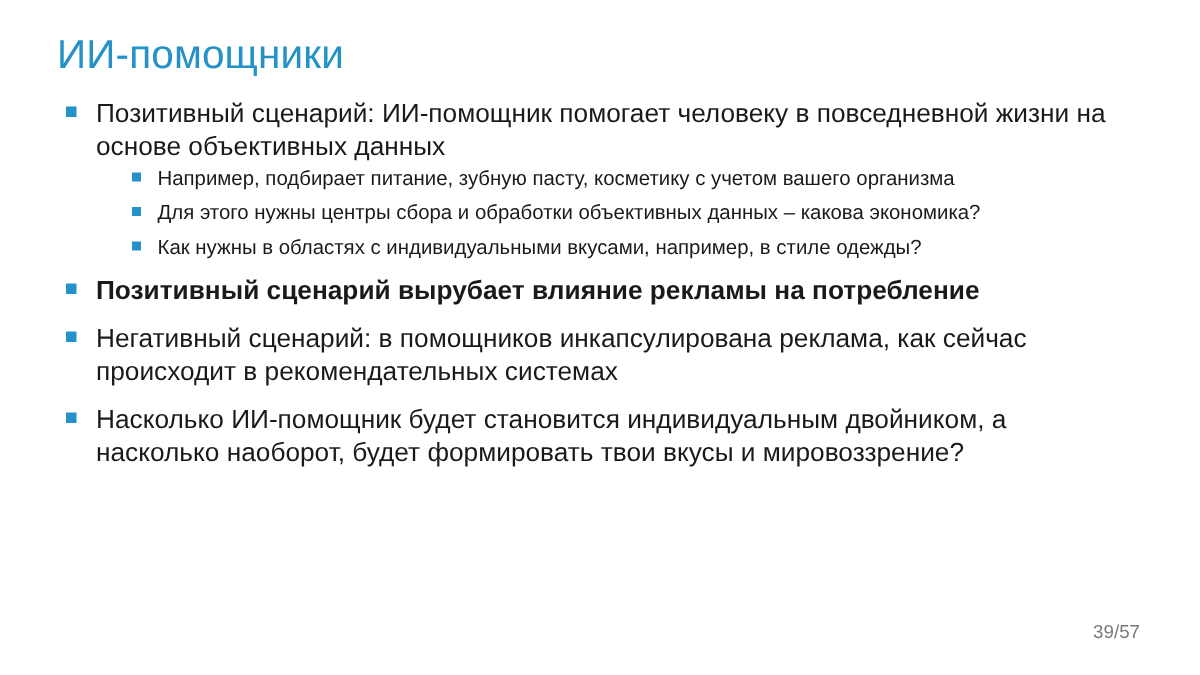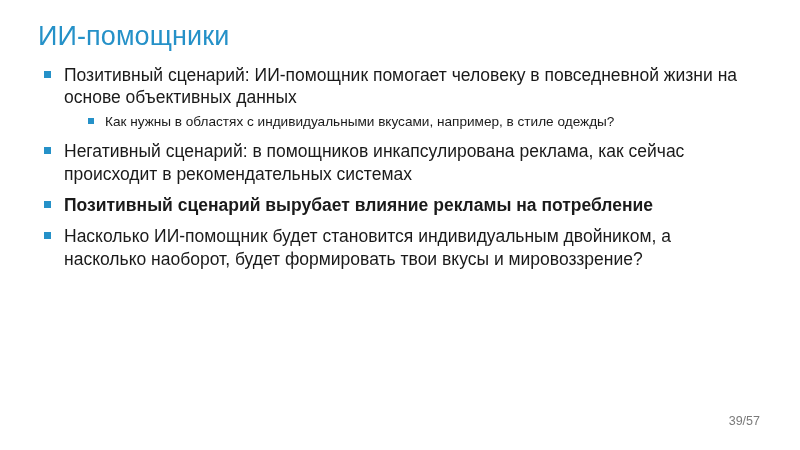--- a/index.html
+++ b/index.html
@@ -94,37 +94,42 @@
 
   <ul class="level1">
 
     <li class="l1">
       <span class="bullet"></span>
       <span class="txt">Позитивный сценарий: ИИ-помощник помогает человеку в повседневной жизни на основе объективных данных</span>
       <div class="sub-wrap">
         <ul class="level2">
           <li class="l2">
             <span class="bullet"></span>
+            <span class="txt">Например, подбирает питание, зубную пасту, косметику с учетом вашего организма</span>
+          </li>
+          <li class="l2">
+            <span class="bullet"></span>
+            <span class="txt">Для этого нужны центры сбора и обработки объективных данных – какова экономика?</span>
           </li>
           <li class="l2">
             <span class="bullet"></span>
             <span class="txt">Как нужны в областях с индивидуальными вкусами, например, в стиле одежды?</span>
           </li>
         </ul>
       </div>
     </li>
 
+    <li class="l1 bold">
+      <span class="bullet"></span>
+      <span class="txt">Позитивный сценарий вырубает влияние рекламы на потребление</span>
+    </li>
+
     <li class="l1">
       <span class="bullet"></span>
       <span class="txt">Негативный сценарий: в помощников инкапсулирована реклама, как сейчас происходит в рекомендательных системах</span>
-    </li>
-
-    <li class="l1 bold">
-      <span class="bullet"></span>
-      <span class="txt">Позитивный сценарий вырубает влияние рекламы на потребление</span>
     </li>
 
     <li class="l1">
       <span class="bullet"></span>
       <span class="txt">Насколько ИИ-помощник будет становится индивидуальным двойником, а насколько наоборот, будет формировать твои вкусы и мировоззрение?</span>
     </li>
 
   </ul>
 
   <div class="page-number">39/57</div>

